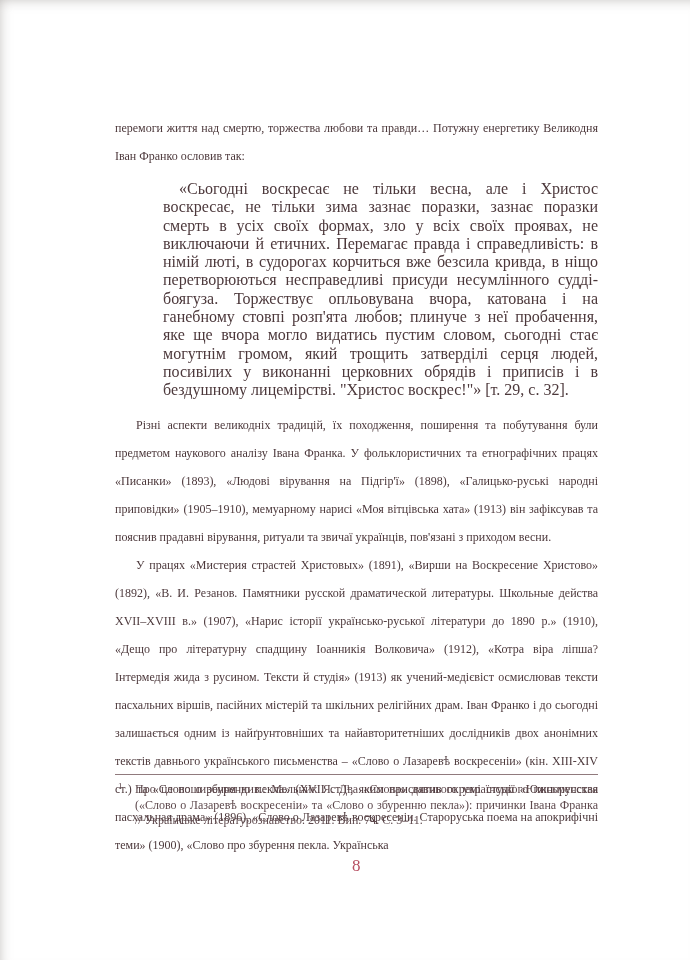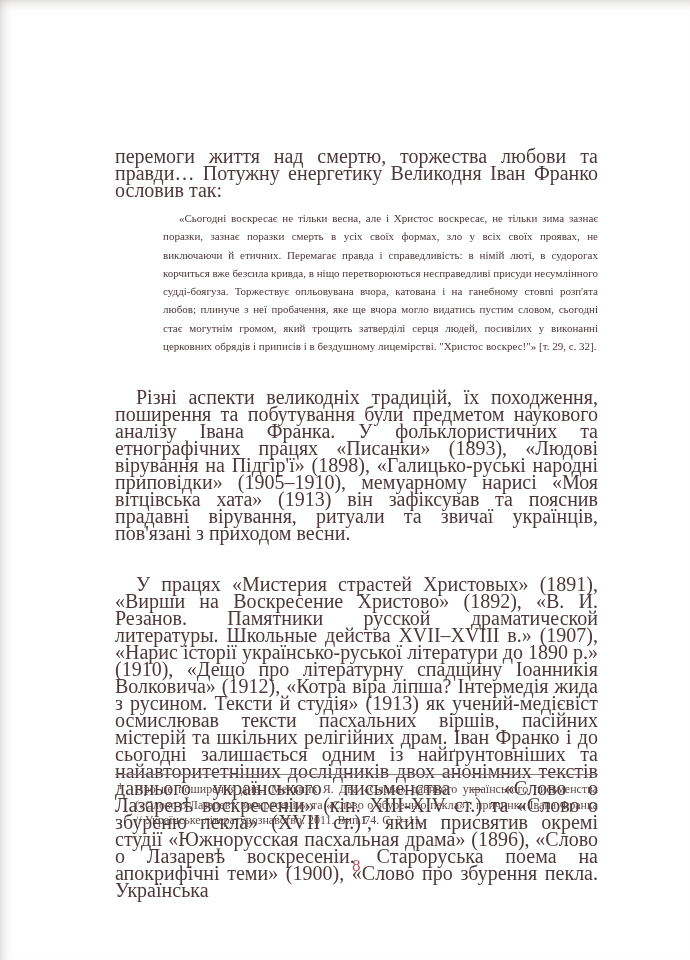--- a/index.html
+++ b/index.html
@@ -18,33 +18,32 @@
     font-family:"Liberation Serif","DejaVu Serif",serif;
     color:var(--ink);
     overflow:hidden;
   }
   .content{
     position:absolute;
     left:115px; top:114px;
     width:483px;
   }
   .body-text{
-    font-size:20px;
-    line-height:17px;
+    font-size:12px;
+    line-height:28px;
     text-align:justify;
     text-indent:21px;
     color:var(--ink);
-    margin-top:34px;
   }
   .no-indent{text-indent:0;}
   .quote{
     display:block;
     margin:10px 0 11px 48px;
     width:435px;
-    font-size:11px;
+    font-size:16px;
     line-height:18.3px;
     text-align:justify;
     text-indent:16px;
     color:var(--ink);
   }
   .footnote-block{
     position:absolute;
     left:115px; right:92px;
     top:774px;
   }

